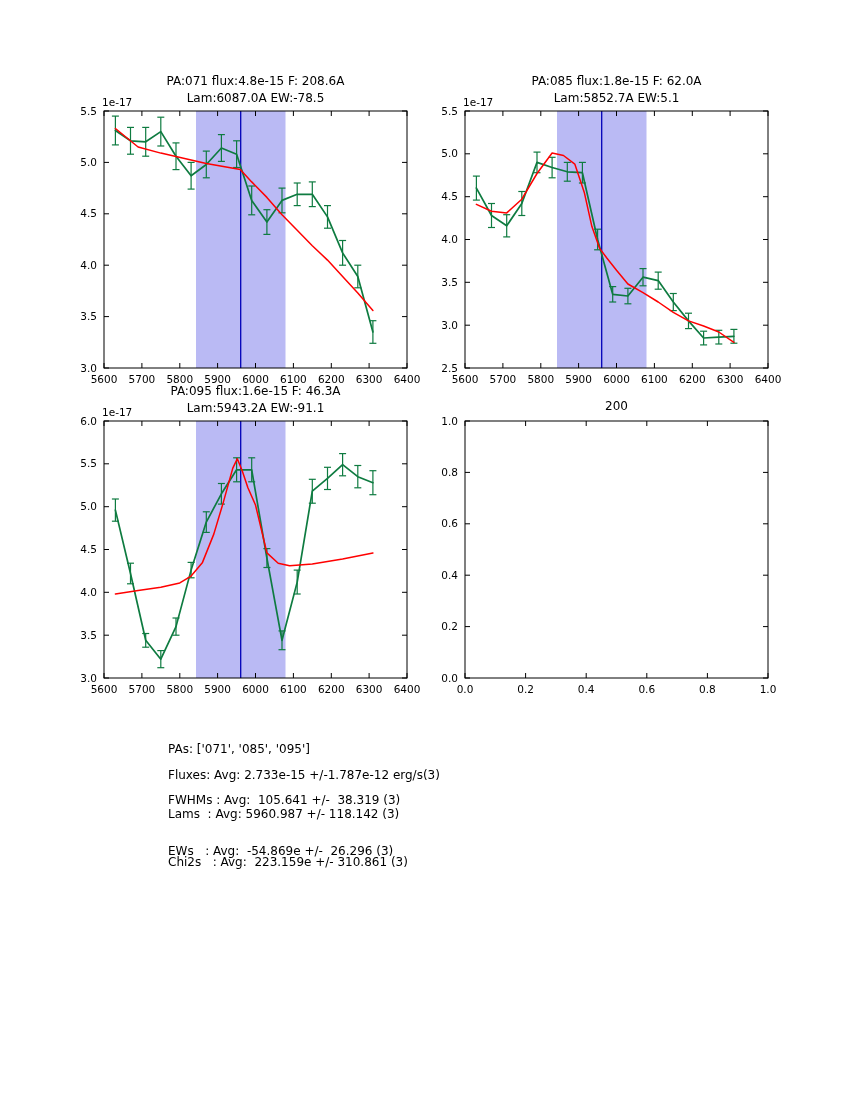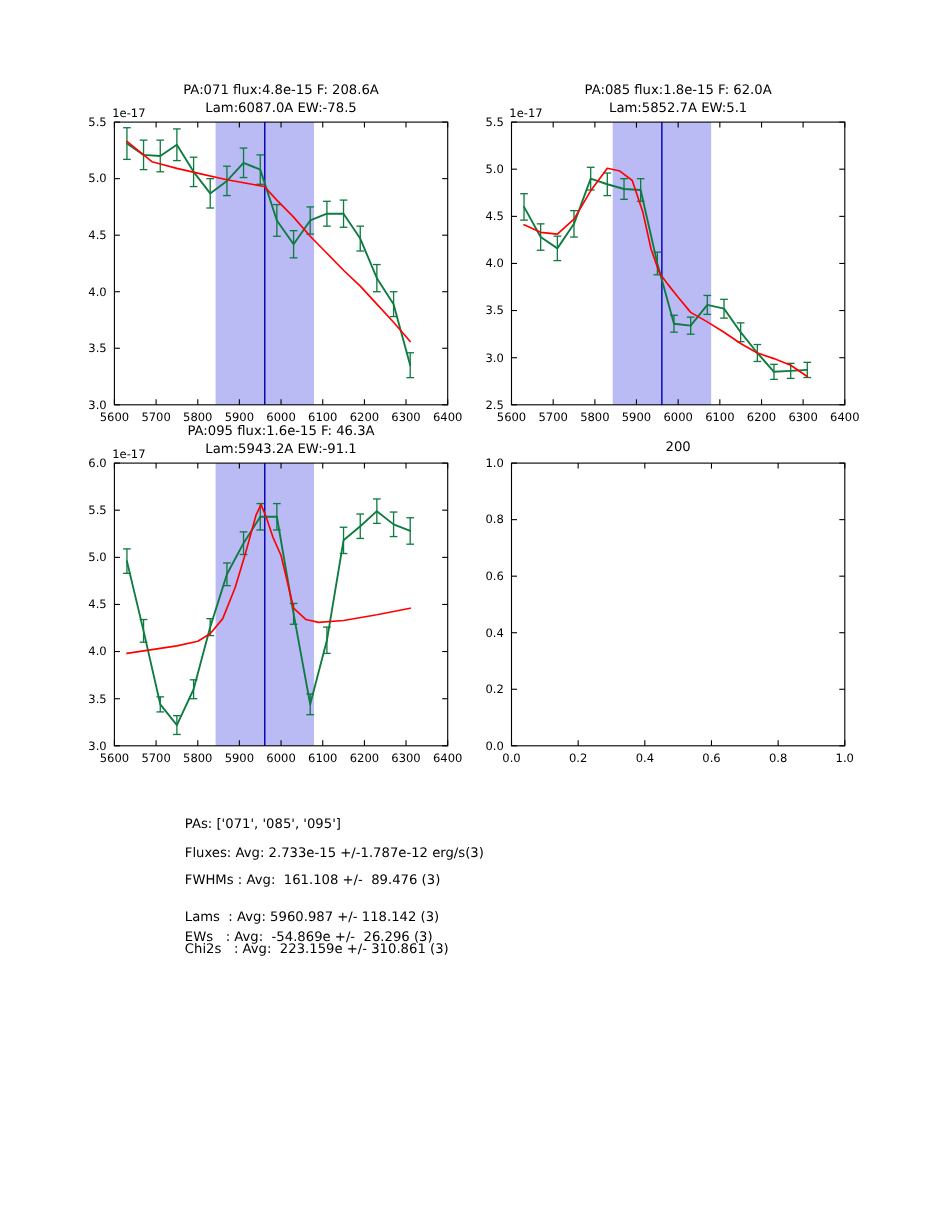--- a/index.html
+++ b/index.html
@@ -385,18 +385,18 @@
         <text x="458" y="475.9" text-anchor="end" class="tick">0.8</text>
         <line x1="465" x2="470" y1="421.0" y2="421.0" stroke="#000"></line>
         <line x1="768" x2="763" y1="421.0" y2="421.0" stroke="#000"></line>
         <text x="458" y="424.5" text-anchor="end" class="tick">1.0</text>
         <text x="616.5" y="410" text-anchor="middle" class="title">200</text>
       </g>
     </svg>
   <div>
     <div class="stat-line" style="top:742px">PAs: ['071', '085', '095']</div>
     <div class="stat-line" style="top:767.5px">Fluxes: Avg: 2.733e-15 +/-1.787e-12 erg/s(3)</div>
-    <div class="stat-line" style="top:793px">FWHMs : Avg:  161.108 +/-  89.476 (3)</div>
-    <div class="stat-line" style="top:826px">Lams  : Avg: 5960.987 +/- 118.142 (3)</div>
+    <div class="stat-line" style="top:793px">FWHMs : Avg:  105.641 +/-  38.319 (3)</div>
+    <div class="stat-line" style="top:807px">Lams  : Avg: 5960.987 +/- 118.142 (3)</div>
     <div class="stat-line" style="top:844px">EWs   : Avg:  -54.869e +/-  26.296 (3)</div>
     <div class="stat-line" style="top:855px">Chi2s   : Avg:  223.159e +/- 310.861 (3)</div>
   </div>
 </div>
 
 </body></html>

